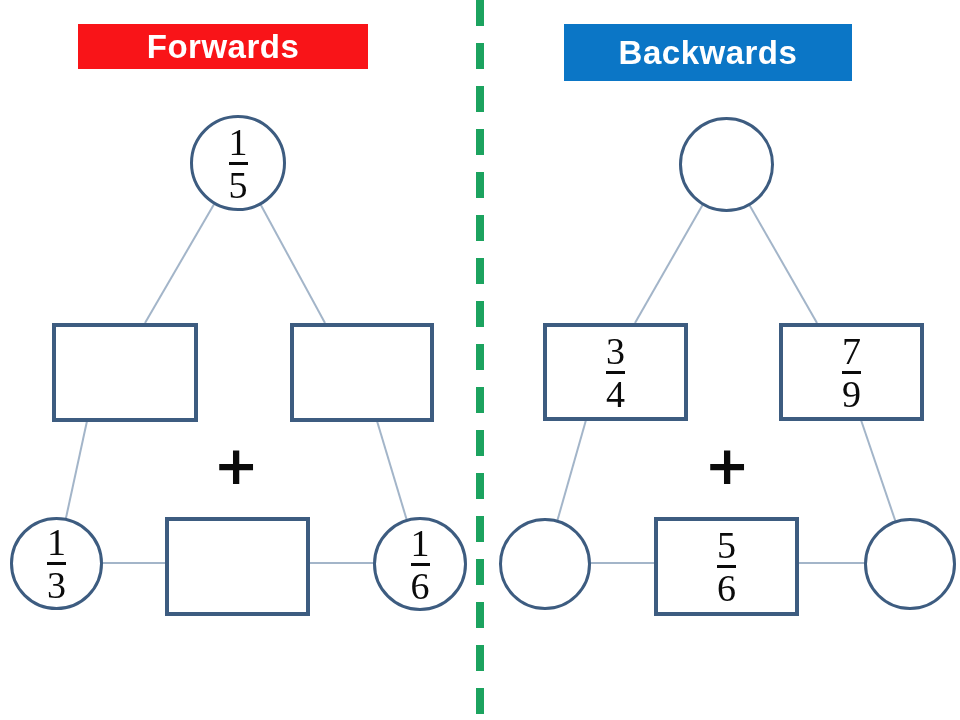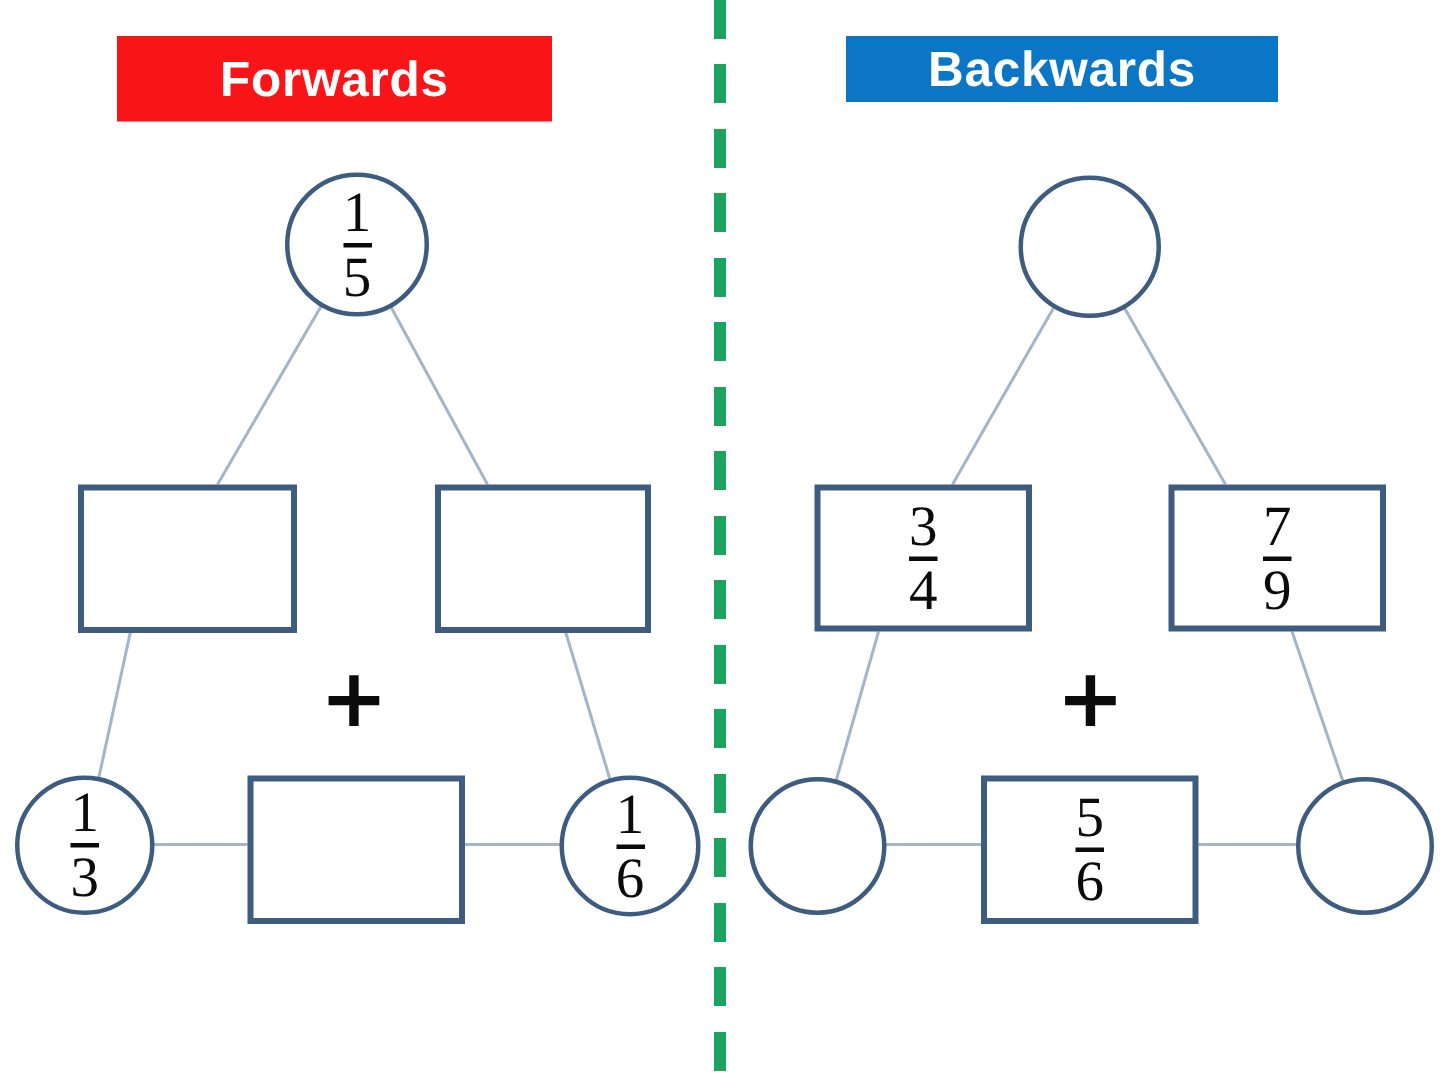--- a/index.html
+++ b/index.html
@@ -63,21 +63,21 @@
     <line x1="305" y1="563" x2="420" y2="563"></line>
 
     <line x1="726" y1="164" x2="635" y2="323"></line>
     <line x1="726" y1="164" x2="817" y2="323"></line>
     <line x1="586" y1="420" x2="545" y2="564"></line>
     <line x1="861" y1="420" x2="910" y2="564"></line>
     <line x1="545" y1="563" x2="659" y2="563"></line>
     <line x1="794" y1="563" x2="910" y2="563"></line>
   </svg>
 
-  <div class="banner red" style="left:78px;top:24px;width:290px;height:57px;">
+  <div class="banner red" style="left:78px;top:24px;width:290px;height:45px;">
     <span>Forwards</span>
   </div>
 
   <div class="circle" style="left:190px;top:115px;width:96px;height:96px;">
     <span class="frac">
       <span class="num">1</span>
       <span class="rule"></span>
       <span class="den">5</span>
     </span>
   </div>
@@ -99,21 +99,21 @@
   <div class="rect" style="left:165px;top:517px;width:145px;height:99px;"></div>
 
   <div class="circle" style="left:373px;top:517px;width:94px;height:94px;">
     <span class="frac">
       <span class="num">1</span>
       <span class="rule"></span>
       <span class="den">6</span>
     </span>
   </div>
 
-  <div class="banner blue" style="left:564px;top:24px;width:288px;height:44px;">
+  <div class="banner blue" style="left:564px;top:24px;width:288px;height:57px;">
     <span>Backwards</span>
   </div>
 
   <div class="circle" style="left:679px;top:117px;width:95px;height:95px;"></div>
 
   <div class="rect" style="left:543px;top:323px;width:145px;height:98px;">
     <span class="frac">
       <span class="num">3</span>
       <span class="rule"></span>
       <span class="den">4</span>

